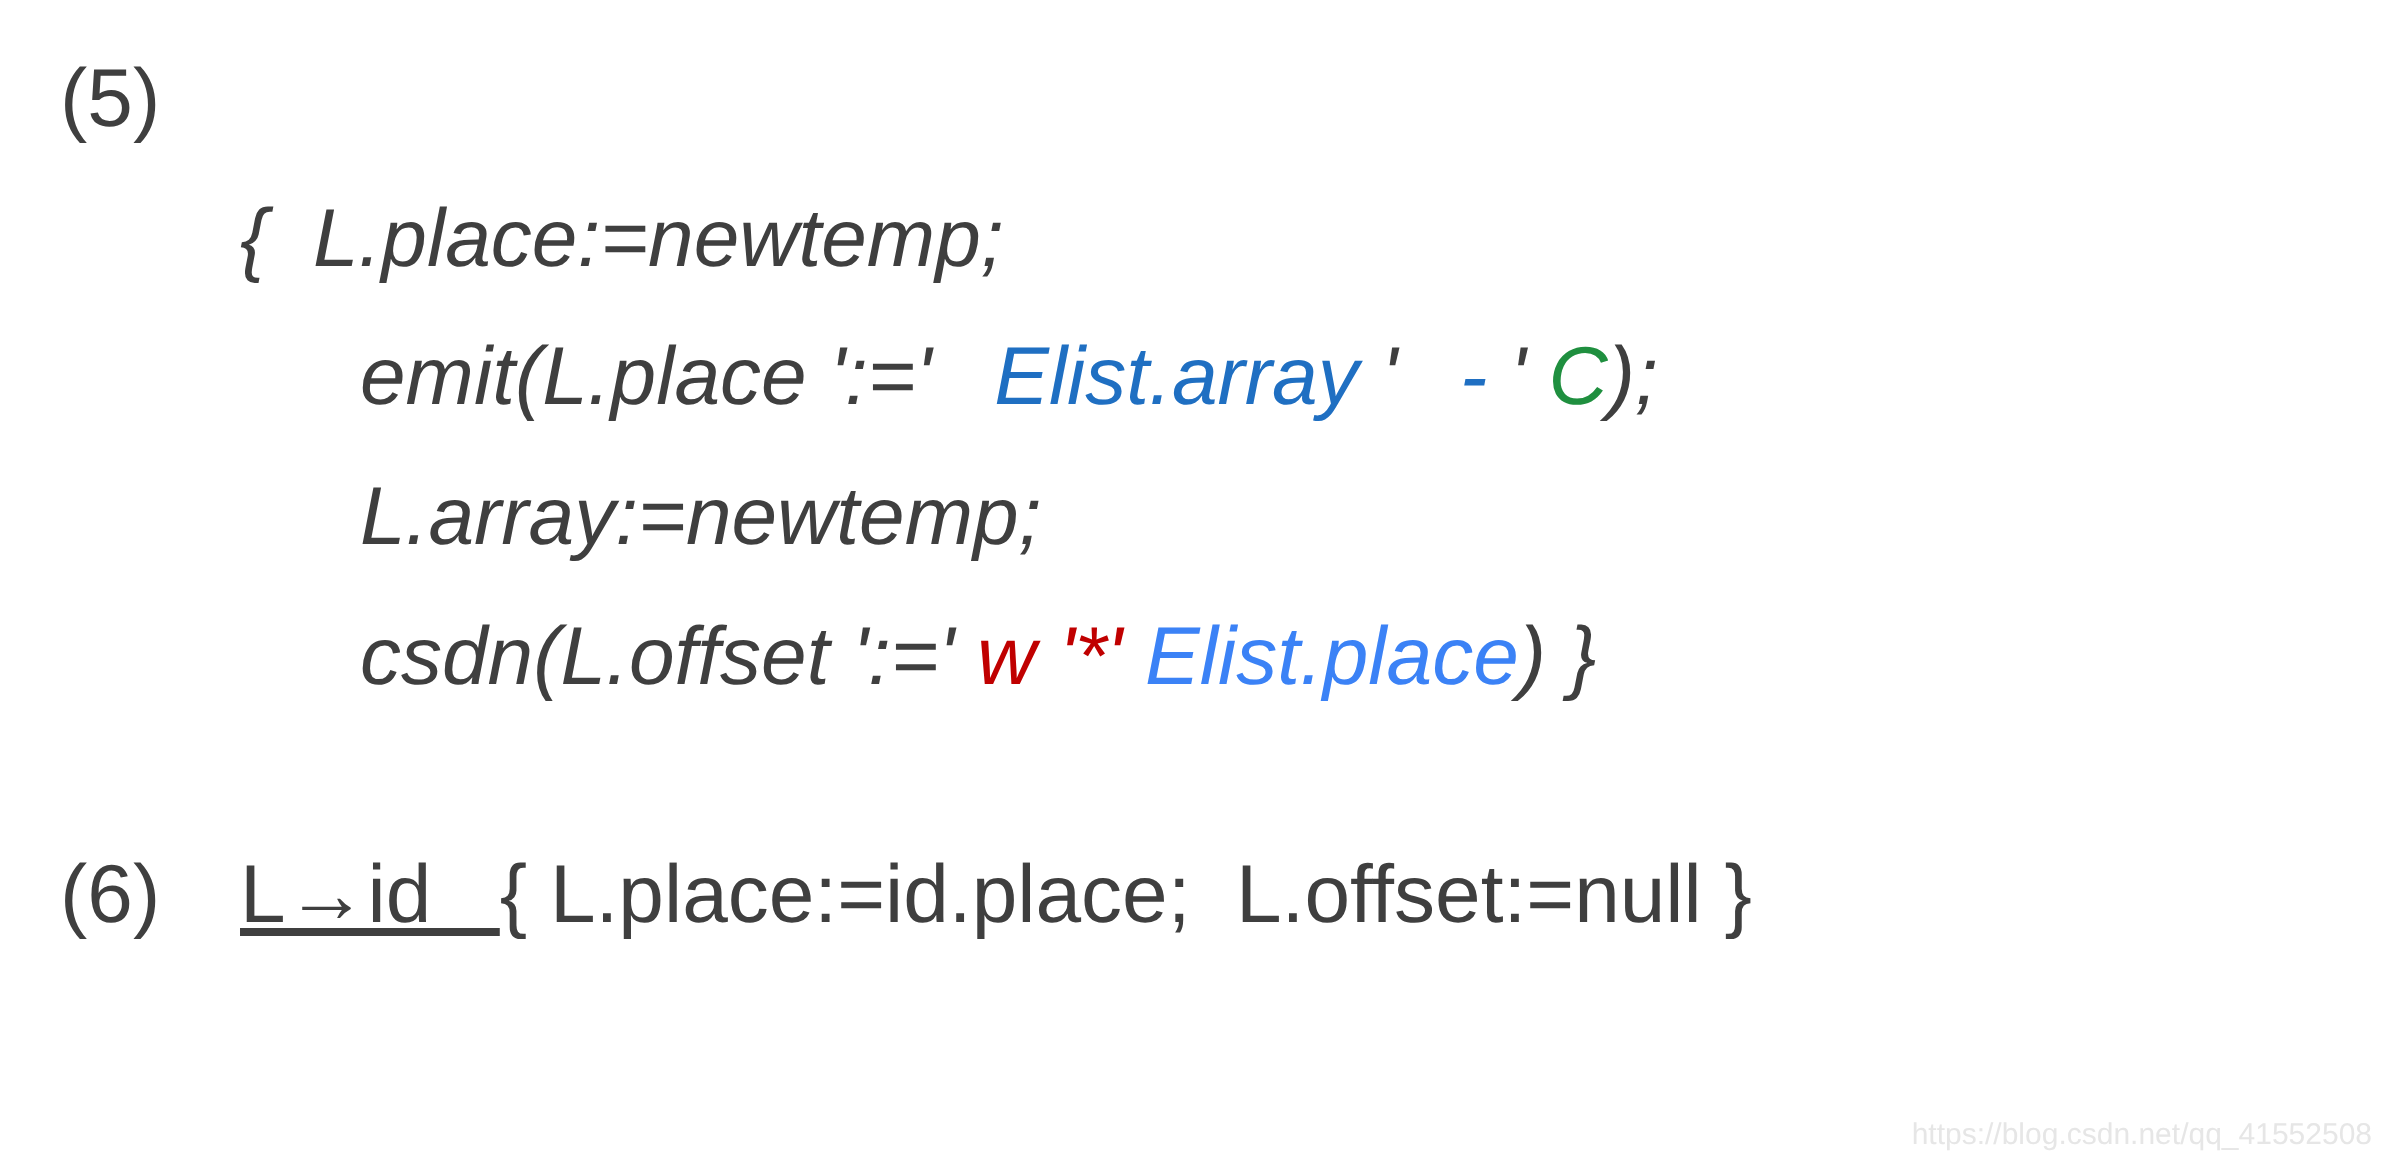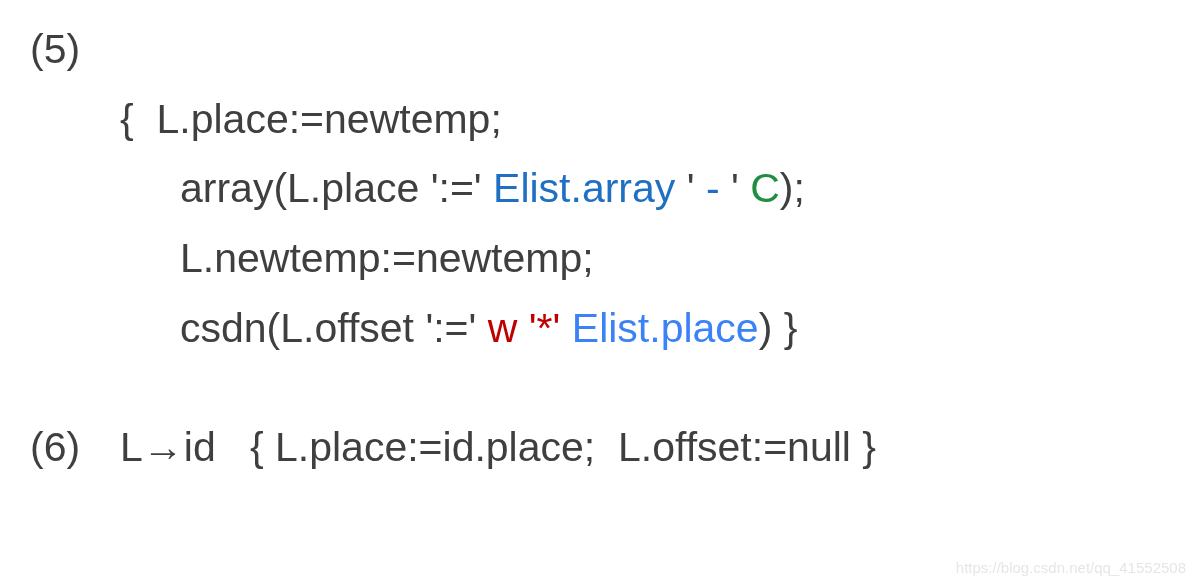--- a/index.html
+++ b/index.html
@@ -28,36 +28,38 @@
     .rule-num {
       width: 90px;
       flex-shrink: 0;
     }
     .rule-prod {
       white-space: pre;
     }
     .action-line {
       padding-left: 90px;
       white-space: pre;
+      font-style: italic;
     }
     .action-line.l2,
     .action-line.l3,
     .action-line.l4 {
       padding-left: 150px;
     }
-    .blue { color: #1f6fc2; }
+    .blue { color: #1f6fc2; margin-left: 20px; }
     .green { color: #1f8f3f; }
     .red { color: #c00000; }
     .magenta { color: #3b82f6; }
     .rule6 {
       display: flex;
       align-items: baseline;
     }
     .rule6-prod {
       white-space: pre;
+      text-decoration: underline;
     }
     .rule6-action {
       white-space: pre;
     }
     .watermark {
       position: absolute;
       bottom: 6px;
       right: 12px;
       font-size: 15px;
       color: #e6e6e6;
@@ -66,22 +68,22 @@
     }
   </style>
 </head>
 <body>
 
 <div class="rule-block">
   <div class="rule-header">
     <span class="rule-num">(5)</span>
   </div>
   <div class="action-line"><span>{  </span><span>L.place:=newtemp;</span></div>
-  <div class="action-line l2"><span>array(L.place ':=' </span><span class="blue">Elist.array</span><span> ' </span><span class="blue">- </span><span>' </span><span class="green">C</span><span>);</span></div>
-  <div class="action-line l3"><span>L.newtemp:=newtemp;</span></div>
+  <div class="action-line l2"><span>emit(L.place ':=' </span><span class="blue">Elist.array</span><span> ' </span><span class="blue">- </span><span>' </span><span class="green">C</span><span>);</span></div>
+  <div class="action-line l3"><span>L.array:=newtemp;</span></div>
   <div class="action-line l4"><span>csdn(L.offset ':=' </span><span class="red">w </span><span class="red">'*' </span><span class="magenta">Elist.place</span><span>) }</span></div>
 </div>
 
 <div class="rule6">
   <span class="rule-num">(6)</span>
   <span class="rule6-prod">L→id   </span>
   <span class="rule6-action">{ L.place:=id.place;  L.offset:=null }</span>
 </div>
 
 <div class="watermark">https://blog.csdn.net/qq_41552508</div>

